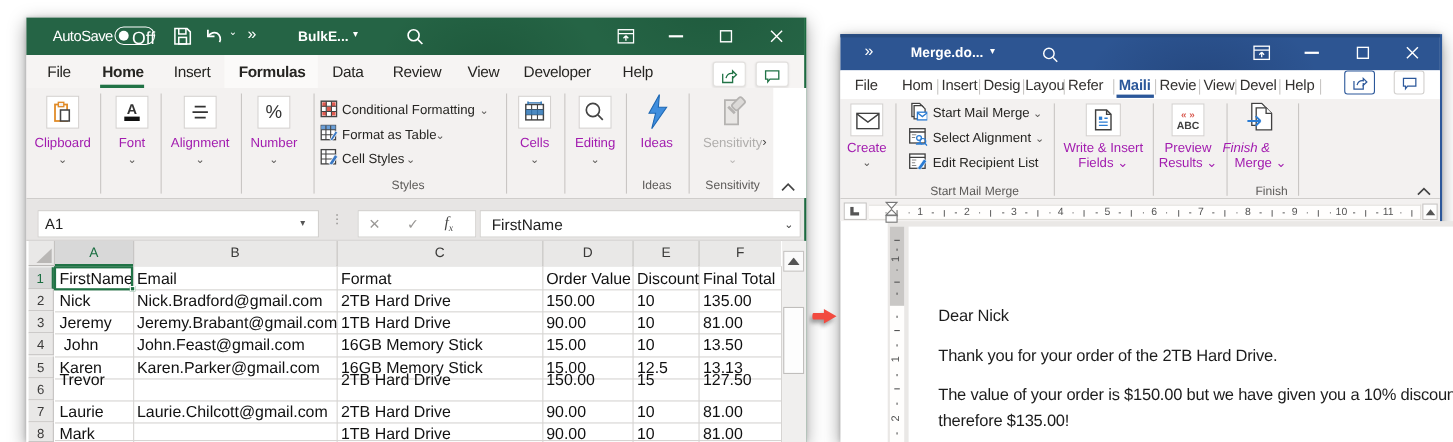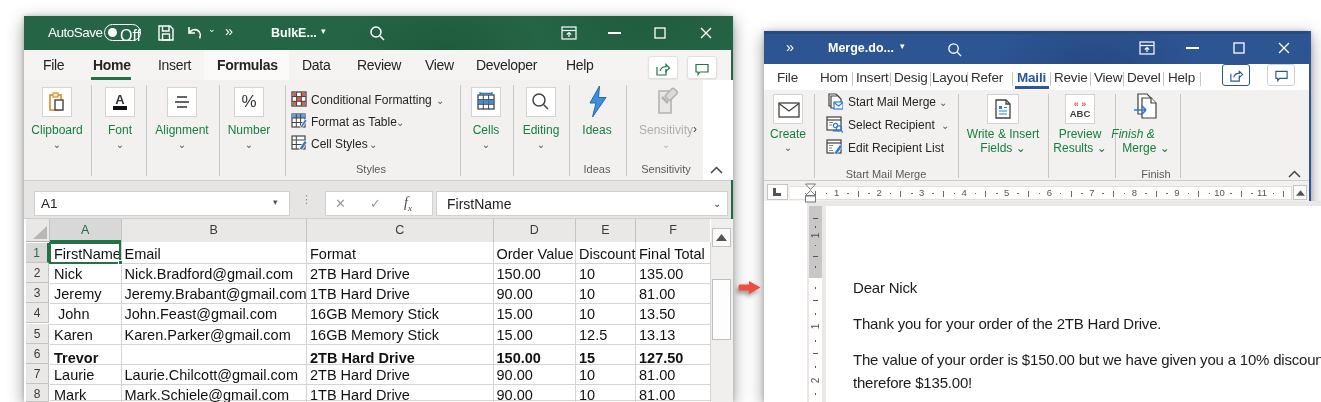--- a/index.html
+++ b/index.html
@@ -4,21 +4,21 @@
 <style>
   * { margin:0; padding:0; box-sizing:border-box; }
   html,body { width:1321px; height:402px; background:#fff; overflow:hidden;
     font-family:"Liberation Sans", sans-serif; }
   .ab { position:absolute; }
   .win { position:absolute; background:#f3f1f0; }
   .shadow { box-shadow: 0 5px 16px rgba(0,0,0,.40), 0 0 4px rgba(0,0,0,.18); }
   svg { display:block; }
   .vdiv { position:absolute; width:1px; background:#c9c6c4; }
   .grplabel { position:absolute; color:#5c5a58; font-size:11px; text-align:center; }
-  .biglabel { position:absolute; color:#15803d; font-size:12px; text-align:center; }
+  .biglabel { position:absolute; color:#a21caf; font-size:12px; text-align:center; }
   .chev { position:absolute; color:#5c5a58; font-size:10px; text-align:center; }
   .iconbox { position:absolute; background:#fff; border:1px solid #d4d1cf; }
   .hdrcell { top:0; height:23px; background:#e9e8e7; border-left:1px solid #c5c3c1; color:#3b3a39; text-align:center; font-size:12.5px; line-height:23px; }
   .rowhdr { left:2px; width:23px; height:20.1px; background:#e9e8e7; border-right:1px solid #c5c3c1; border-bottom:1px solid #c5c3c1; color:#3b3a39; text-align:center; font-size:12px; line-height:20px; }
   .gv { position:absolute; top:23px; bottom:0px; width:1px; background:#d6d4d2; }
   .gh { position:absolute; left:26px; width:660px; height:1px; background:#d6d4d2; }
   .cr { position:absolute; left:0; width:100%; height:20px; }
   .c { position:absolute; white-space:pre; }
   .c.a{left:30px;} .c.b{left:100.5px;} .c.cc{left:286px;} .c.d{left:472.5px;} .c.e{left:555px;} .c.f{left:615px;}
   .wtab { position:absolute; top:6px; color:#33312f; font-size:13.5px; letter-spacing:-0.2px; }
@@ -303,38 +303,37 @@
         <span class="c f">13.50</span>
       </div>
     <div class="cr" style="top:107.6px;">
         <span class="c a">Karen</span>
         <span class="c b">Karen.Parker@gmail.com</span>
         <span class="c cc">16GB Memory Stick</span>
         <span class="c d">15.00</span>
         <span class="c e">12.5</span>
         <span class="c f">13.13</span>
       </div>
-    <div class="cr" style="top:131px;font-weight:bold;">
+    <div class="cr" style="top:119px;">
         <span class="c a">Trevor</span>
         <span class="c cc">2TB Hard Drive</span>
         <span class="c d">150.00</span>
         <span class="c e">15</span>
         <span class="c f">127.50</span>
       </div>
     <div class="cr" style="top:147.8px;">
         <span class="c a">Laurie</span>
         <span class="c b">Laurie.Chilcott@gmail.com</span>
         <span class="c cc">2TB Hard Drive</span>
         <span class="c d">90.00</span>
         <span class="c e">10</span>
         <span class="c f">81.00</span>
       </div>
     <div class="cr" style="top:168px;">
         <span class="c a">Mark</span>
-        <span class="c b">Mark.Schiele@gmail.com</span>
         <span class="c cc">1TB Hard Drive</span>
         <span class="c d">90.00</span>
         <span class="c e">10</span>
         <span class="c f">81.00</span>
       </div>
 
     <div class="ab" style="left:25px; top:23px; width:72px; height:21.5px; border:2px solid #217346;"></div>
     <div class="ab" style="left:93.5px; top:41px; width:5px; height:5px; background:#217346; border:1px solid #fff;"></div>
 
     <div class="ab" style="left:686.5px; top:0; width:22.5px; height:183px; background:#f0efee;"></div>
@@ -437,21 +436,21 @@
     <span class="chev" style="left:175px; top:7px;">⌄</span>
     <svg class="ab" style="left:62px; top:26px;" width="17" height="17" viewBox="0 0 17 17" fill="none">
       <rect x="1" y="1" width="14" height="13" fill="#fff" stroke="#404040" stroke-width="1.2"></rect>
       <path d="M1 4 H15" stroke="#404040" stroke-width="1.2"></path>
       <path d="M3 6.5 H7 M3 9 H6" stroke="#888" stroke-width="1"></path>
       <circle cx="9.5" cy="9.5" r="2.2" stroke="#2b7cd3" stroke-width="1.2" fill="#fff"></circle>
       <path d="M6.5 15.5 C6.8 12.8 12.2 12.8 12.5 15.5 Z" fill="#2b7cd3"></path>
       <circle cx="13" cy="12.5" r="2.6" stroke="#2b7cd3" stroke-width="1.1" fill="none"></circle>
       <path d="M15 14.5 L17 16.5" stroke="#2b7cd3" stroke-width="1.3"></path>
     </svg>
-    <span class="ab" style="left:84px; top:28px; font-size:12px; color:#262522;">Select Recipient</span>
+    <span class="ab" style="left:84px; top:28px; font-size:12px; color:#262522;">Select Alignment</span>
     <span class="chev" style="left:177px; top:30px;">⌄</span>
     <svg class="ab" style="left:62px; top:49px;" width="17" height="17" viewBox="0 0 17 17" fill="none">
       <rect x="1" y="1" width="14" height="13" fill="#fff" stroke="#404040" stroke-width="1.2"></rect>
       <path d="M1 4 H15" stroke="#404040" stroke-width="1.2"></path>
       <path d="M3 6.5 H7 M3 9 H6 M3 11.5 H7" stroke="#888" stroke-width="1"></path>
       <path d="M8 14 L14 5.5 L16.5 7.5 L10.5 15.5 Z" fill="#2b7cd3" stroke="#fff" stroke-width=".6"></path>
     </svg>
     <span class="ab" style="left:84px; top:51px; font-size:12px; color:#262522;">Edit Recipient List</span>
     <div class="grplabel" style="left:40px; top:78px; width:164px;">Start Mail Merge</div>
     <div class="vdiv" style="left:194px; top:4px; height:84px;"></div>

